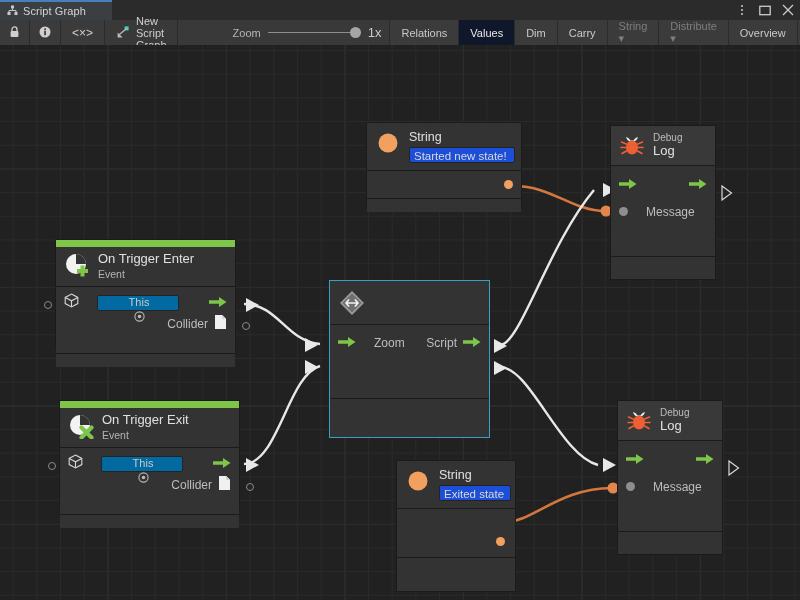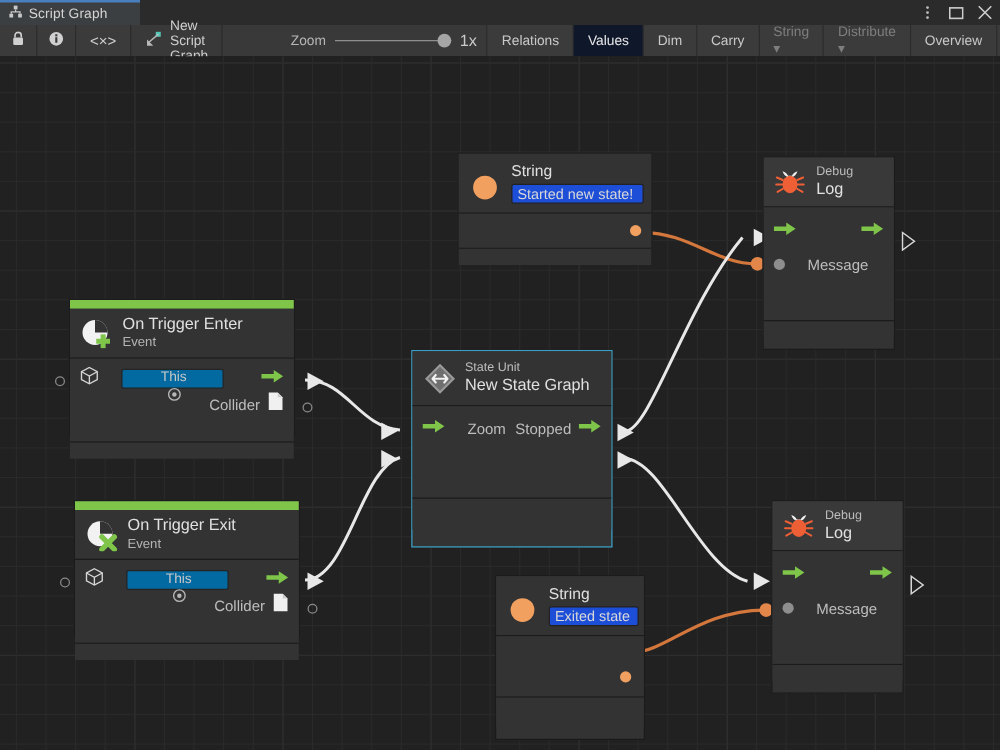--- a/index.html
+++ b/index.html
@@ -40,21 +40,21 @@
       linear-gradient(to bottom, #2a2a2a 1px, transparent 1px),
       linear-gradient(to right, #333333 1px, transparent 1px),
       linear-gradient(to bottom, #333333 1px, transparent 1px);
     background-size:23.7px 23.7px, 23.7px 23.7px, 118.5px 118.5px, 118.5px 118.5px;
     background-position:-11px 5px, -11px 5px, -11px 5px, -11px 5px;}
   .wires{position:absolute;left:0;top:0;width:800px;height:555px;pointer-events:none;}
 
   
   .node{position:absolute;background:#333333;border:1px solid #1b1b1b;box-sizing:border-box;}
   .node.selected{border:1px solid #3a9fc4;}
-  .nhead{display:flex;align-items:flex-end;gap:8px;padding:6px 8px 7px 8px;background:#393939;
+  .nhead{display:flex;align-items:flex-start;gap:8px;padding:6px 8px 7px 8px;background:#393939;
          border-bottom:1px solid #1b1b1b;}
   .nhead.plain{background:#333333;}
   .ntitles{display:flex;flex-direction:column;line-height:1.15;}
   .ntitle-small{font-size:10px;color:#bdbdbd;}
   .ntitle{font-size:13px;color:#e0e0e0;}
   .ntitle-sub{font-size:10.5px;color:#b4b4b4;margin-top:1px;}
   .nbody{position:relative;padding:6px 8px;background:#333333;}
   .nfoot{height:13px;background:#333333;border-top:1px solid #1b1b1b;}
   .greenbar{height:7px;background:#7ec54a;}
 
@@ -311,37 +311,33 @@
 
     <div class="node selected" style="left:329px;top:235px;width:161px;height:158px;">
       <div class="nhead plain" style="padding:8px 8px 9px 8px;">
         <span class="bigicon">
           <svg width="28" height="28" viewBox="0 0 28 28">
             <path d="M14 2 L26 14 L14 26 L2 14 Z" fill="#9a9a9a"></path>
             <path d="M14 4.4 L23.6 14 L14 23.6 L4.4 14 Z" fill="#6f6f6f"></path>
             <path d="M8 14 L20 14 M10.6 11 L8 14 L10.6 17 M17.4 11 L20 14 L17.4 17" stroke="#f2f2f2" stroke-width="1.7" fill="none" stroke-linecap="round" stroke-linejoin="round"></path>
           </svg>
         </span>
-        <span class="ntitles">
-          <span class="ntitle-small">State Unit</span>
-          <span class="ntitle">New  State  Graph</span>
-        </span>
       </div>
       <div class="nbody" style="height:59px;padding:7px 8px;border-bottom:1px solid #1b1b1b;">
         <div class="row">
           <span class="rowleft">
             <span>
               <svg width="18" height="12" viewBox="0 0 18 12">
                   <path d="M0 4.2 H10 V1 L17.5 6 L10 11 V7.8 H0 Z" fill="#7ec54a"></path>
                 </svg>
             </span>
             <span class="plabel">Zoom</span>
           </span>
           <span class="rowright">
-            <span class="plabel">Stopped</span>
+            <span class="plabel">Script</span>
             <span>
               <svg width="18" height="12" viewBox="0 0 18 12">
                   <path d="M0 4.2 H10 V1 L17.5 6 L10 11 V7.8 H0 Z" fill="#7ec54a"></path>
                 </svg>
             </span>
           </span>
         </div>
       </div>
       <div class="nfoot" style="height:25px;border-top:none;"></div>
     </div>

